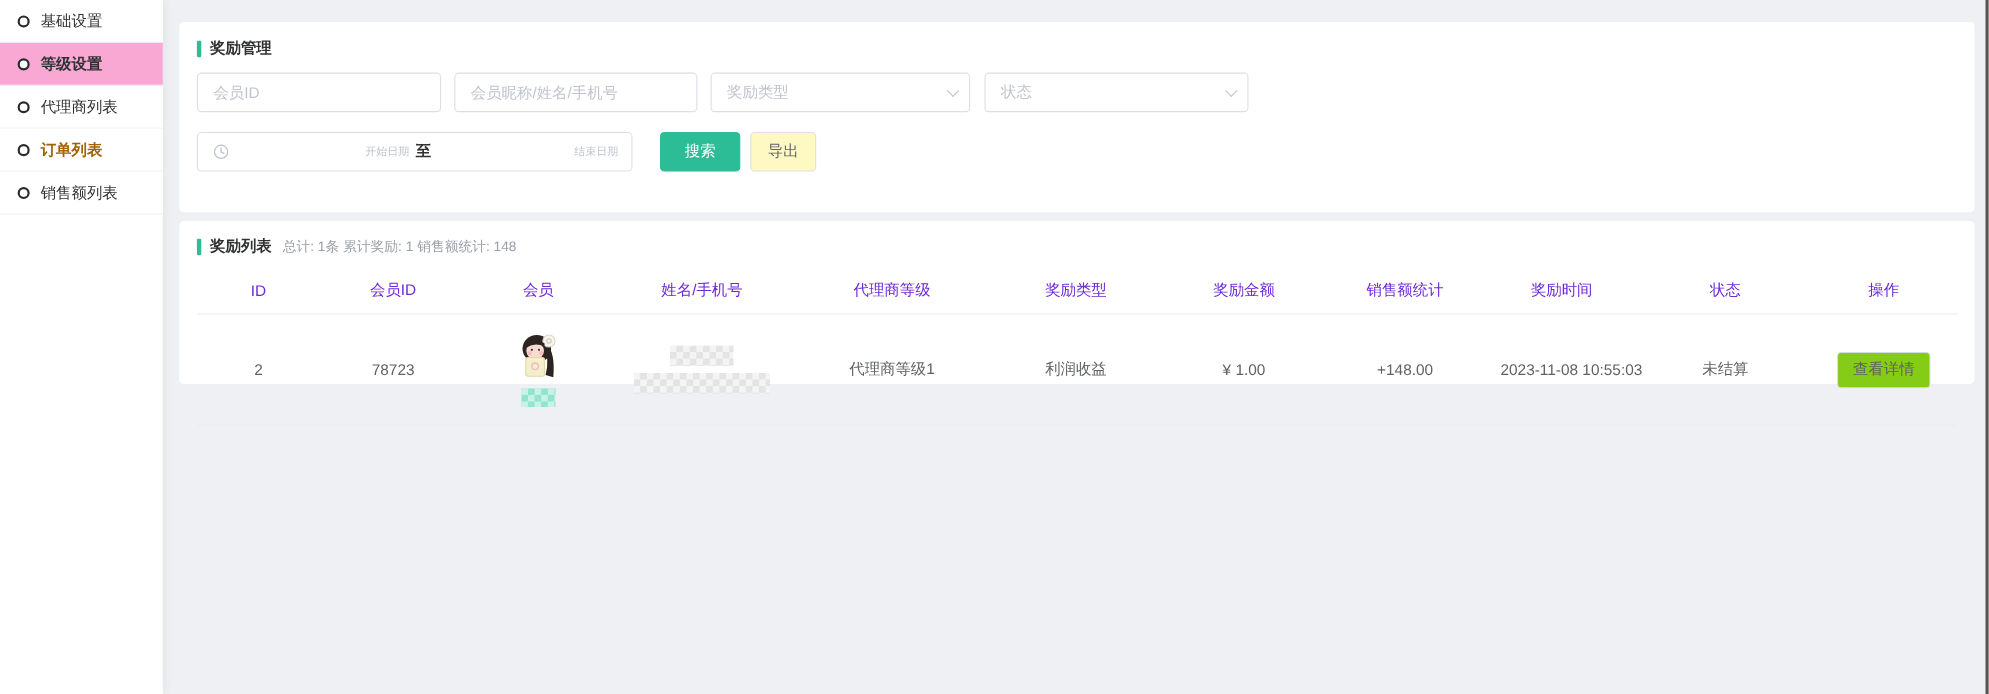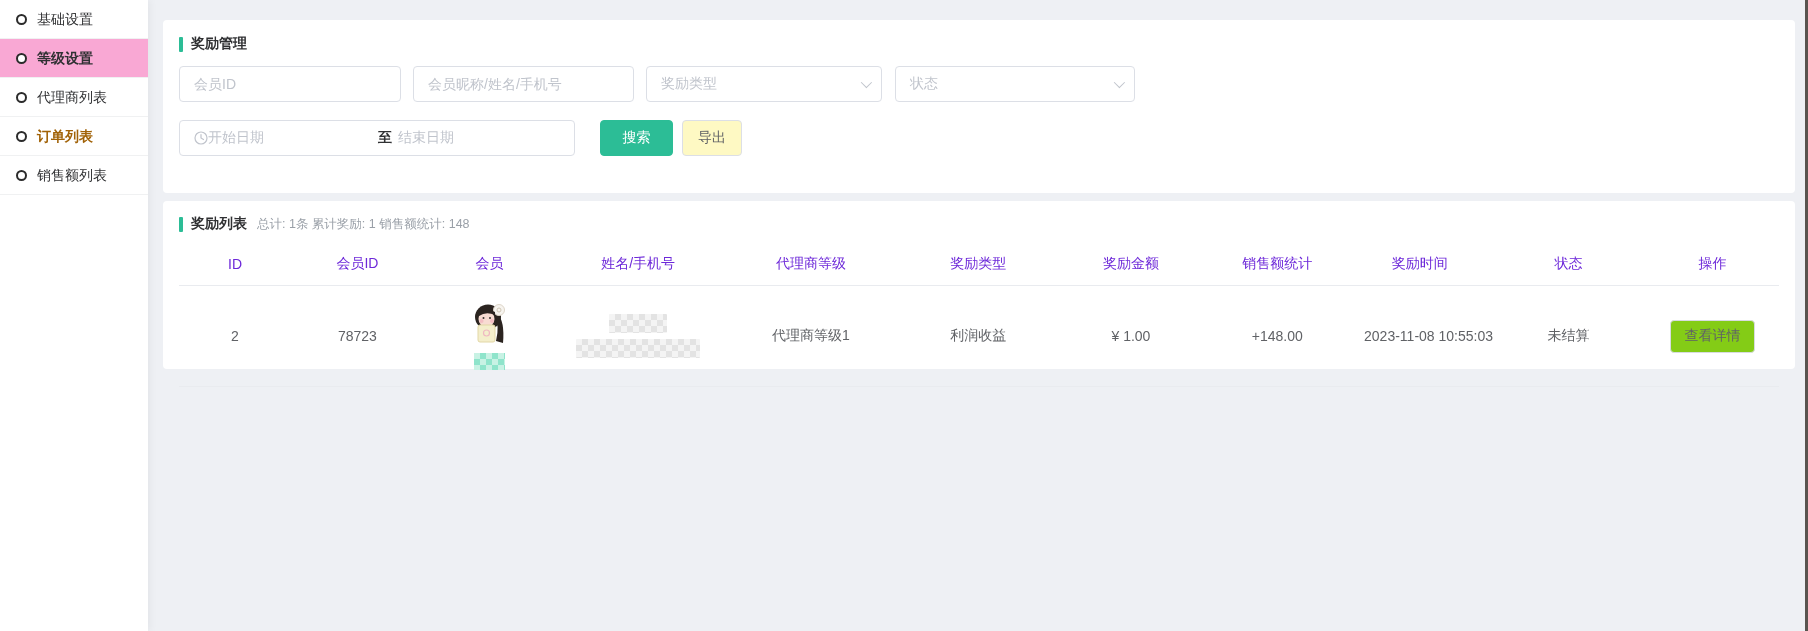--- a/index.html
+++ b/index.html
@@ -32,21 +32,21 @@
     flex:0 0 auto; background:#fff;
   }
   .side-label { font-size:14px; line-height:1; }
 
   
   .main { position:absolute; left:148px; top:0; width:1658px; height:631px; }
   .card {
     position:absolute; left:15px; width:1632px; background:#ffffff; border-radius:4px;
   }
   .card1 { top:20px; height:173px; padding:15px 16px; }
-  .card2 { top:201px; height:168px; padding:14px 16px; }
+  .card2 { top:201px; height:148px; padding:14px 16px; }
 
   .section-head { display:flex; align-items:center; gap:8px; }
   .accent-bar { width:4px; height:15px; background:#2cbd96; border-radius:1px; flex:0 0 auto; }
   .section-title { font-size:14px; font-weight:bold; color:#303133; }
   .section-summary { font-size:12.5px; color:#9aa0a8; margin-left:2px; padding-top:1px; }
 
   
   .form-row { display:flex; align-items:center; margin-top:13px; }
   .txt-input {
     height:36px; border:1px solid #dcdfe6; border-radius:4px; background:#fff;
@@ -68,21 +68,21 @@
     width:8px; height:8px; border-right:1.5px solid #c0c4cc; border-bottom:1.5px solid #c0c4cc;
     transform:rotate(45deg) translateY(-2px); flex:0 0 auto;
   }
 
   .form-row2 { margin-top:18px; }
   .date-range {
     width:396px; height:36px; border:1px solid #dcdfe6; border-radius:4px; background:#fff;
     display:flex; align-items:center; padding:0 12px 0 14px; cursor:pointer;
   }
   .clock-icon { width:14px; height:14px; flex:0 0 auto; }
-  .date-part { flex:1; text-align:left; color:#c0c4cc; font-size:14px; }
+  .date-part { flex:1; text-align:right; color:#c0c4cc; font-size:10px; }
   .date-sep { color:#303133; font-weight:bold; font-size:14px; padding:0 6px; }
 
   .btn {
     height:36px; border-radius:4px; font-size:14px; cursor:pointer;
     display:inline-flex; align-items:center; justify-content:center;
     font-family:Liberation Mono, monospace;
   }
   .btn-search { width:73px; margin-left:25px; background:#2cbd96; border:1px solid #2cbd96; color:#fff; }
   .btn-export { width:60px; margin-left:9px; background:#fef9c3; border:1px solid #dcdfe6; color:#606266; }
 

